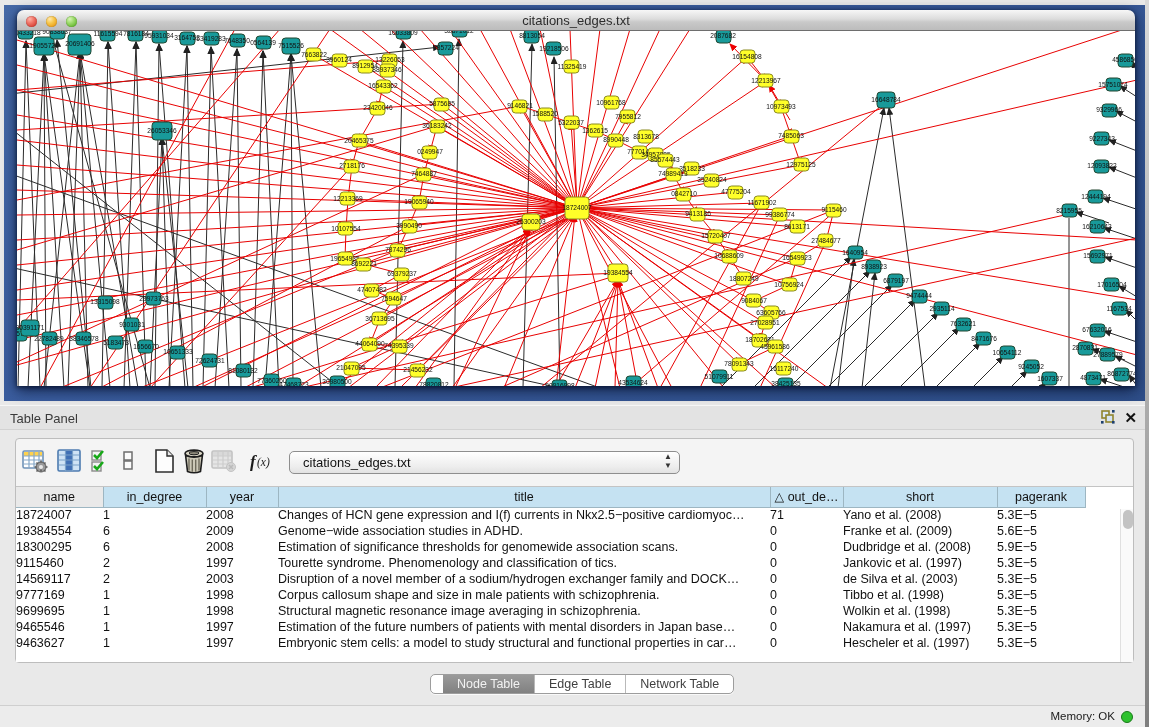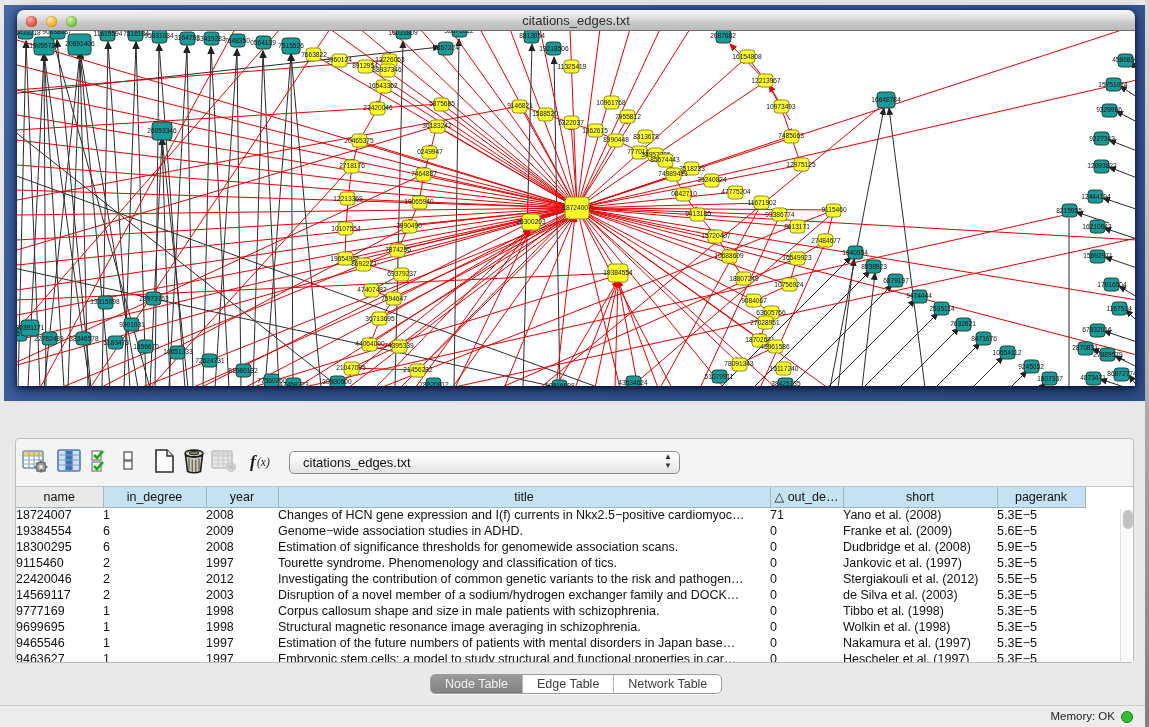--- a/index.html
+++ b/index.html
@@ -49,21 +49,21 @@
 table.grid col.w0{width:87px;}table.grid col.w1{width:103px;}table.grid col.w2{width:72px;}
 table.grid col.w3{width:492px;}table.grid col.w4{width:73px;}table.grid col.w5{width:154px;}
 table.grid col.w6{width:88px;}table.grid col.w7{width:25px;}
 td.c3{padding-left:8px;}td.c5{padding-left:5px;}td.c6{padding-left:6px;}
 #vscroll{position:absolute;right:0px;top:22px;width:13px;height:154px;background:#fafafa;border-left:1px solid #e0e0e0;}
 #vscroll .th{position:absolute;left:2px;top:1px;width:10px;height:19px;border-radius:5px;background:#c3c3c3;}
 #tabs{position:absolute;left:430px;top:674px;height:20px;border:1px solid #9d9d9d;border-radius:5px;
  overflow:hidden;background:#fff;box-shadow:0 1px 0 rgba(255,255,255,.7);}
 #tabs span{display:inline-block;height:20px;line-height:19px;font-size:12.5px;color:#404040;
  padding:0 14px;border-right:1px solid #b9b9b9;vertical-align:top;}
-#tabs span.sel{background:linear-gradient(#9a9a9a,#7e7e7e);color:#f2f2f2;}
+#tabs span.sel{background:linear-gradient(#9a9a9a,#7e7e7e);color:#f2f2f2;margin-left:12px;}
 #tabs span:last-child{border-right:none;}
 #status{position:absolute;left:0;top:705px;width:1149px;height:32px;background:#ececec;border-top:1px solid #cfcfcf;}
 #status .m{position:absolute;right:34px;top:0;line-height:21px;font-size:11.5px;color:#1a1a1a;}
 #status .dot{position:absolute;right:16px;top:5px;width:12px;height:12px;border-radius:50%;
  background:#2ec22e;border:1px solid #1a7a1a;}
 </style></head><body>
 <div id="app">
  <div id="desktop"></div>
  <div id="gwin">
   <div id="canvas">
@@ -590,20 +590,30 @@
           <text class="nl" x="577" y="210">18724007</text>
 </svg>
       </div>
   <div id="tbar">
         <div class="tl">citations_edges.txt</div>
    <div class="light lr"></div>
         <div class="light ly"></div>
         <div class="light lg"></div>
       </div>
  </div>
+ <div id="panelhead">
+      <div class="t">Table Panel</div>
+  <div id="phicons"><svg width="15" height="15" viewBox="0 0 15 15">
+          <rect x="2" y="2" width="7" height="7" fill="#dce8f6" stroke="#8f842e" stroke-width="1.6"></rect>
+          <rect x="6" y="6" width="7" height="7" fill="#d5e4f4" stroke="#8f842e" stroke-width="1.6"></rect>
+          <rect x="12" y="1" width="2.6" height="2.6" fill="#1c3f6e"></rect>
+          <rect x="1" y="12" width="2.6" height="2.6" fill="#1c3f6e"></rect>
+          <rect x="12" y="12" width="2.6" height="2.6" fill="#1c3f6e"></rect>
+        </svg><span class="x">✕</span></div>
+    </div>
  <div id="innerpanel">
   <div id="toolbar">
    <div class="ic" style="left:6px;"><svg width="26" height="26" viewBox="0 0 26 26">
             <rect x="1" y="3" width="20" height="17" rx="1.5" fill="#fff" stroke="#6f93b8" stroke-width="1.6"></rect>
             <rect x="2" y="4" width="18" height="4" fill="#ffd24d"></rect>
             <path d="M2 8h18M2 12h18M2 16h18M7 4v16M12 4v16M17 4v16" stroke="#86a8c8" stroke-width="1.2" fill="none"></path>
             <circle cx="19" cy="19" r="5" fill="#9a9a9a" stroke="#5d5d5d"></circle>
             <circle cx="19" cy="19" r="2" fill="#e8e8e8"></circle>
             <path d="M19 12.5v2M19 23.5v-2M12.5 19h2M25.5 19h-2M14.5 14.5l1.4 1.4M23.5 23.5l-1.4-1.4M14.5 23.5l1.4-1.4M23.5 14.5l-1.4 1.4" stroke="#5d5d5d" stroke-width="1.6"></path>
           </svg></div>
@@ -702,30 +712,20 @@
               <td class="c0">9115460</td>
               <td class="c1">2</td>
               <td class="c2">1997</td>
               <td class="c3">Tourette syndrome. Phenomenology and classification of tics.</td>
               <td class="c4">0</td>
               <td class="c5">Jankovic et al. (1997)</td>
               <td class="c6">5.3E−5</td>
               <td class="c7"></td>
             </tr>
 <tr>
-              <td class="c0">22420046</td>
-              <td class="c1">2</td>
-              <td class="c2">2012</td>
-              <td class="c3">Investigating the contribution of common genetic variants to the risk and pathogen…</td>
-              <td class="c4">0</td>
-              <td class="c5">Stergiakouli et al. (2012)</td>
-              <td class="c6">5.5E−5</td>
-              <td class="c7"></td>
-            </tr>
-<tr>
               <td class="c0">14569117</td>
               <td class="c1">2</td>
               <td class="c2">2003</td>
               <td class="c3">Disruption of a novel member of a sodium/hydrogen exchanger family and DOCK…</td>
               <td class="c4">0</td>
               <td class="c5">de Silva et al. (2003)</td>
               <td class="c6">5.3E−5</td>
               <td class="c7"></td>
             </tr>
 <tr>

